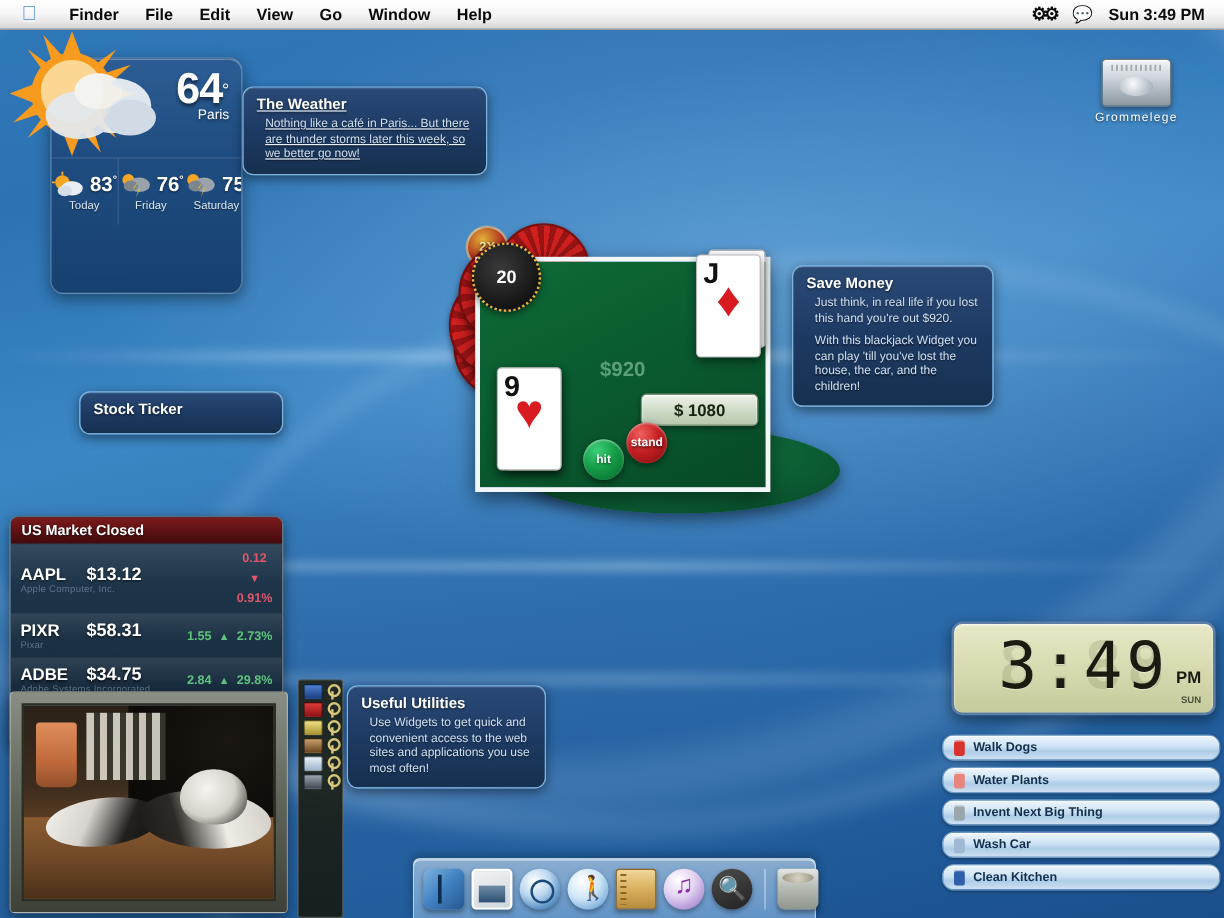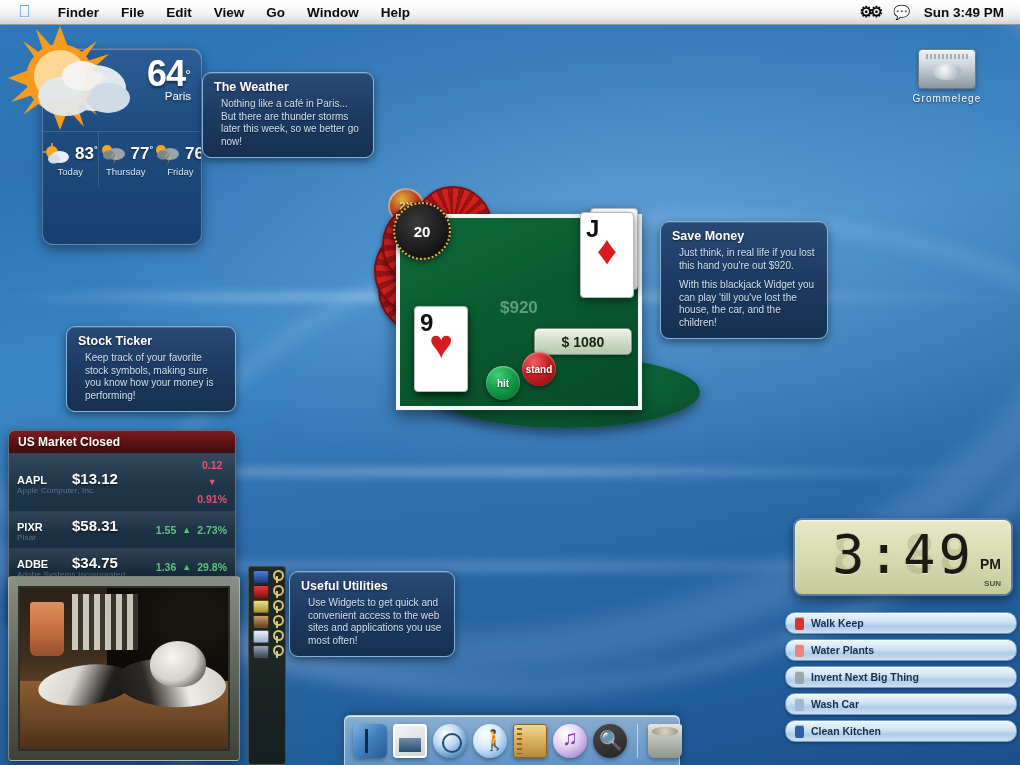--- a/index.html
+++ b/index.html
@@ -98,39 +98,39 @@
     border:1px solid #7fb2de; border-radius:9px;
     box-shadow:0 3px 9px rgba(0,0,0,.45), inset 0 1px 0 rgba(255,255,255,.16);
     padding:7px 11px 9px 11px; color:#e8f1fa;
   }
   .callout h3{ font-size:12.5px; font-weight:bold; color:#ffffff; margin-bottom:4px;
     text-shadow:0 1px 2px rgba(0,0,0,.6); }
   .callout p{ font-size:10px; line-height:12.5px; color:#cfe0f1; padding-left:7px;
     text-shadow:0 1px 1px rgba(0,0,0,.55); }
   .callout p + p{ margin-top:7px; }
 
-  #c-weather{ left:202px; top:72px; width:172px; }
+  #c-weather{ left:202px; top:72px; width:204px;text-decoration:underline; }
   #c-stock{   left:66px;  top:326px; width:170px; }
   #c-save{    left:660px; top:221px; width:168px; }
   #c-util{    left:289px; top:571px; width:166px; }
 
   
   #stocks{ left:8px; top:430px; width:228px; border-radius:7px; overflow:hidden;
     border:1px solid rgba(255,255,255,.3);
     box-shadow:0 4px 11px rgba(0,0,0,.45);
     background:linear-gradient(180deg,#20394f 0%,#16293a 100%); }
   .st-head{ background:linear-gradient(180deg,#7c1a1c 0%,#5d1113 55%,#420b0d 100%);
     color:#fff; font-size:12px; font-weight:bold; padding:4px 9px;
     text-shadow:0 1px 2px rgba(0,0,0,.7); }
   .st-row{ display:flex; align-items:center; padding:5px 8px 6px 8px; position:relative;
     border-top:1px solid rgba(255,255,255,.07);
     background:linear-gradient(180deg,rgba(255,255,255,.09) 0%,rgba(255,255,255,0) 60%); }
   .st-left{ width:118px; }
   .st-sym{ display:flex; align-items:baseline; gap:7px; }
-  .st-sym .sym{ font-size:11px; font-weight:bold; color:#fff; text-shadow:0 1px 2px rgba(0,0,0,.7); min-width:48px; }
+  .st-sym .sym{ font-size:14px; font-weight:bold; color:#fff; text-shadow:0 1px 2px rgba(0,0,0,.7); min-width:48px; }
   .st-sym .price{ font-size:15px; font-weight:bold; color:#fff; text-shadow:0 1px 2px rgba(0,0,0,.7); }
   .st-name{ font-size:8px; color:#5c7389; margin-top:-1px; letter-spacing:.2px; }
   .st-right{ margin-left:auto; display:flex; align-items:center; gap:6px; font-size:10.5px; font-weight:bold; }
   .arw{ font-size:9px; }
   .up{ color:#5fc27e; } .down{ color:#e0566b;flex-direction:column; } .flat{ color:#ffffff; }
 
   
   #photo{ left:8px; top:576px; width:232px; height:185px;
     background:linear-gradient(180deg,#8a8f84 0%,#5f6459 50%,#3d4138 100%);
     border:1px solid rgba(255,255,255,.35); border-radius:4px; padding:9px;
@@ -338,32 +338,20 @@
       <div class="d">Today</div>
     </div>
     <div class="wx-cell">
       <div class="wx-row">
         <svg class="icn" viewBox="0 0 30 22">
           <circle cx="8" cy="7" r="5" fill="#f5a623"></circle>
           <ellipse cx="17" cy="11" rx="9" ry="6" fill="#9aa3ac"></ellipse>
           <ellipse cx="10" cy="12" rx="6" ry="4.5" fill="#7d868f"></ellipse>
           <polygon points="12,14 17,14 14,22 18,14 13,14 16,8" fill="#f2c521"></polygon>
         </svg>
-        <span class="t"><span>77</span><sup>°</sup></span>
-      </div>
-      <div class="d">Thursday</div>
-    </div>
-    <div class="wx-cell">
-      <div class="wx-row">
-        <svg class="icn" viewBox="0 0 30 22">
-          <circle cx="8" cy="7" r="5" fill="#f5a623"></circle>
-          <ellipse cx="17" cy="11" rx="9" ry="6" fill="#9aa3ac"></ellipse>
-          <ellipse cx="10" cy="12" rx="6" ry="4.5" fill="#7d868f"></ellipse>
-          <polygon points="12,14 17,14 14,22 18,14 13,14 16,8" fill="#f2c521"></polygon>
-        </svg>
         <span class="t"><span>76</span><sup>°</sup></span>
       </div>
       <div class="d">Friday</div>
     </div>
     <div class="wx-cell">
       <div class="wx-row">
         <svg class="icn" viewBox="0 0 30 22">
           <circle cx="8" cy="7" r="5" fill="#f5a623"></circle>
           <ellipse cx="17" cy="11" rx="9" ry="6" fill="#9aa3ac"></ellipse>
           <ellipse cx="10" cy="12" rx="6" ry="4.5" fill="#7d868f"></ellipse>
@@ -403,21 +391,20 @@
   </g>
 </svg>
 
 <div class="callout" id="c-weather">
   <h3>The Weather</h3>
   <p>Nothing like a café in Paris... But there are thunder storms later this week, so we better go now!</p>
 </div>
 
 <div class="callout" id="c-stock">
   <h3>Stock Ticker</h3>
-  <p>Keep track of your favorite stock symbols, making sure you know how your money is performing!</p>
 </div>
 
 <div class="callout" id="c-save">
   <h3>Save Money</h3>
   <p>Just think, in real life if you lost this hand you're out $920.</p>
   <p>With this blackjack Widget you can play 'till you've lost the house, the car, and the children!</p>
 </div>
 
 <div class="callout" id="c-util">
   <h3>Useful Utilities</h3>
@@ -459,21 +446,21 @@
 
   <div class="st-row">
     <div class="st-left">
       <div class="st-sym">
         <span class="sym">ADBE</span>
         <span class="price">$34.75</span>
       </div>
       <div class="st-name">Adobe Systems Incorporated</div>
     </div>
     <div class="st-right up">
-      <span>1.36</span>
+      <span>2.84</span>
       <span class="arw">▲</span>
       <span>29.8%</span>
     </div>
   </div>
 
   <div class="st-row">
     <div class="st-left">
       <div class="st-sym">
         <span class="sym">BYMOF</span>
         <span class="price">$19.65</span>
@@ -564,21 +551,21 @@
 <div id="clock">
   <div class="lcd-ghost">8:88</div>
   <div class="lcd-time">3:49</div>
   <div class="lcd-pm">PM</div>
   <div class="lcd-day">SUN</div>
 </div>
 
 <div class="widget" id="todo">
   <div class="todo-item">
     <span class="todo-dot" style="background:#d8342f;"></span>
-    <span class="todo-label">Walk Keep</span>
+    <span class="todo-label">Walk Dogs</span>
   </div>
   <div class="todo-item">
     <span class="todo-dot" style="background:#e8857f;"></span>
     <span class="todo-label">Water Plants</span>
   </div>
   <div class="todo-item">
     <span class="todo-dot" style="background:#9aa6ab;"></span>
     <span class="todo-label">Invent Next Big Thing</span>
   </div>
   <div class="todo-item">

